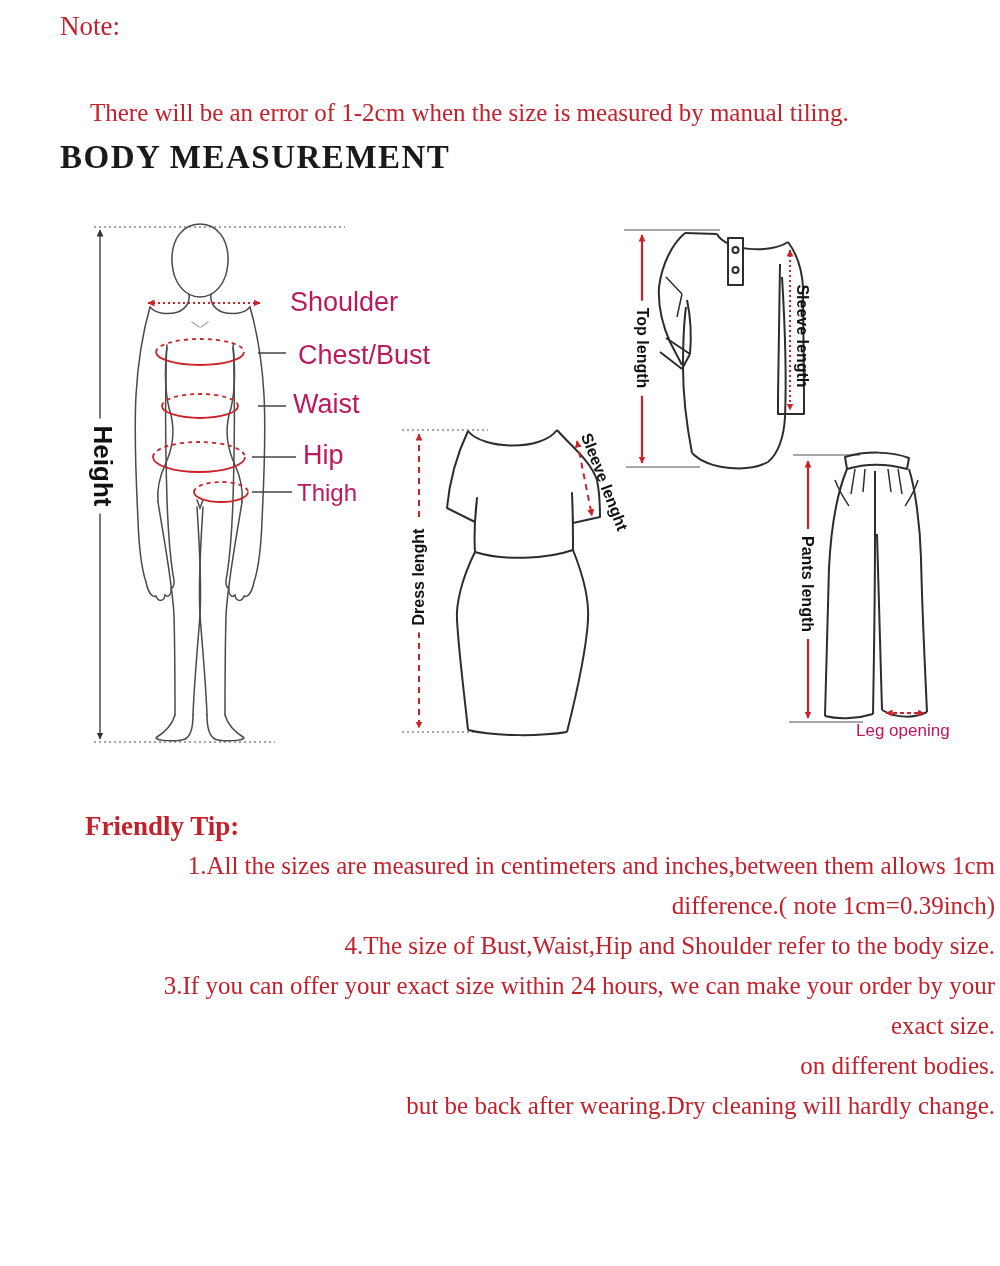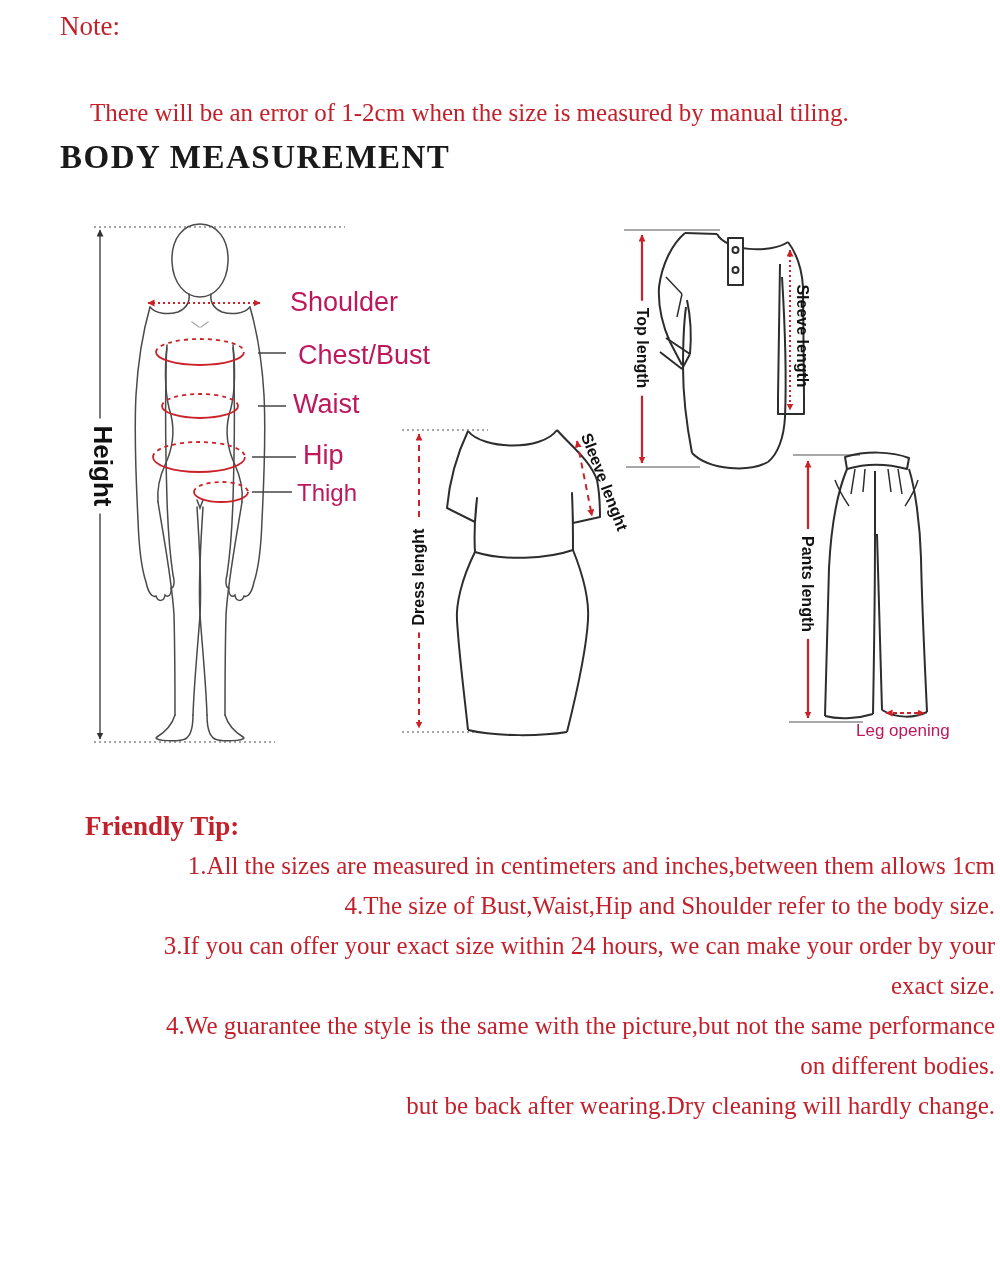--- a/index.html
+++ b/index.html
@@ -193,21 +193,21 @@
     <g>
       <line x1="101" y1="265" x2="139" y2="265" stroke="#cb2229" stroke-width="2" stroke-dasharray="4,3" marker-start="url(#mr4)" marker-end="url(#mr4)"></line>
     </g>
   </svg>
   <div class="vlabel wbg" style="left:807px;top:584px;">Pants length</div>
   <div class="blabel s20" style="left:856px;top:721px;">Leg opening</div>
 
   <div class="abs tips">
     <div class="tip-title">Friendly Tip:</div>
     <div class="tip-line">1.All the sizes are measured in centimeters and inches,between them allows 1cm</div>
+    <div class="tip-line">difference.( note 1cm=0.39inch)</div>
     <div class="tip-line">4.The size of Bust,Waist,Hip and Shoulder refer to the body size.</div>
     <div class="tip-line">3.If you can offer your exact size within 24 hours, we can make your order by your</div>
     <div class="tip-line">exact size.</div>
-    <div class="tip-line">4.We guarantee the style is the same with the picture,but not the same performance</div>
     <div class="tip-line"> on different bodies.</div>
     <div class="tip-line">but be back after wearing.Dry cleaning will hardly change.</div>
   </div>
 
 </div>
 
 </body></html>

